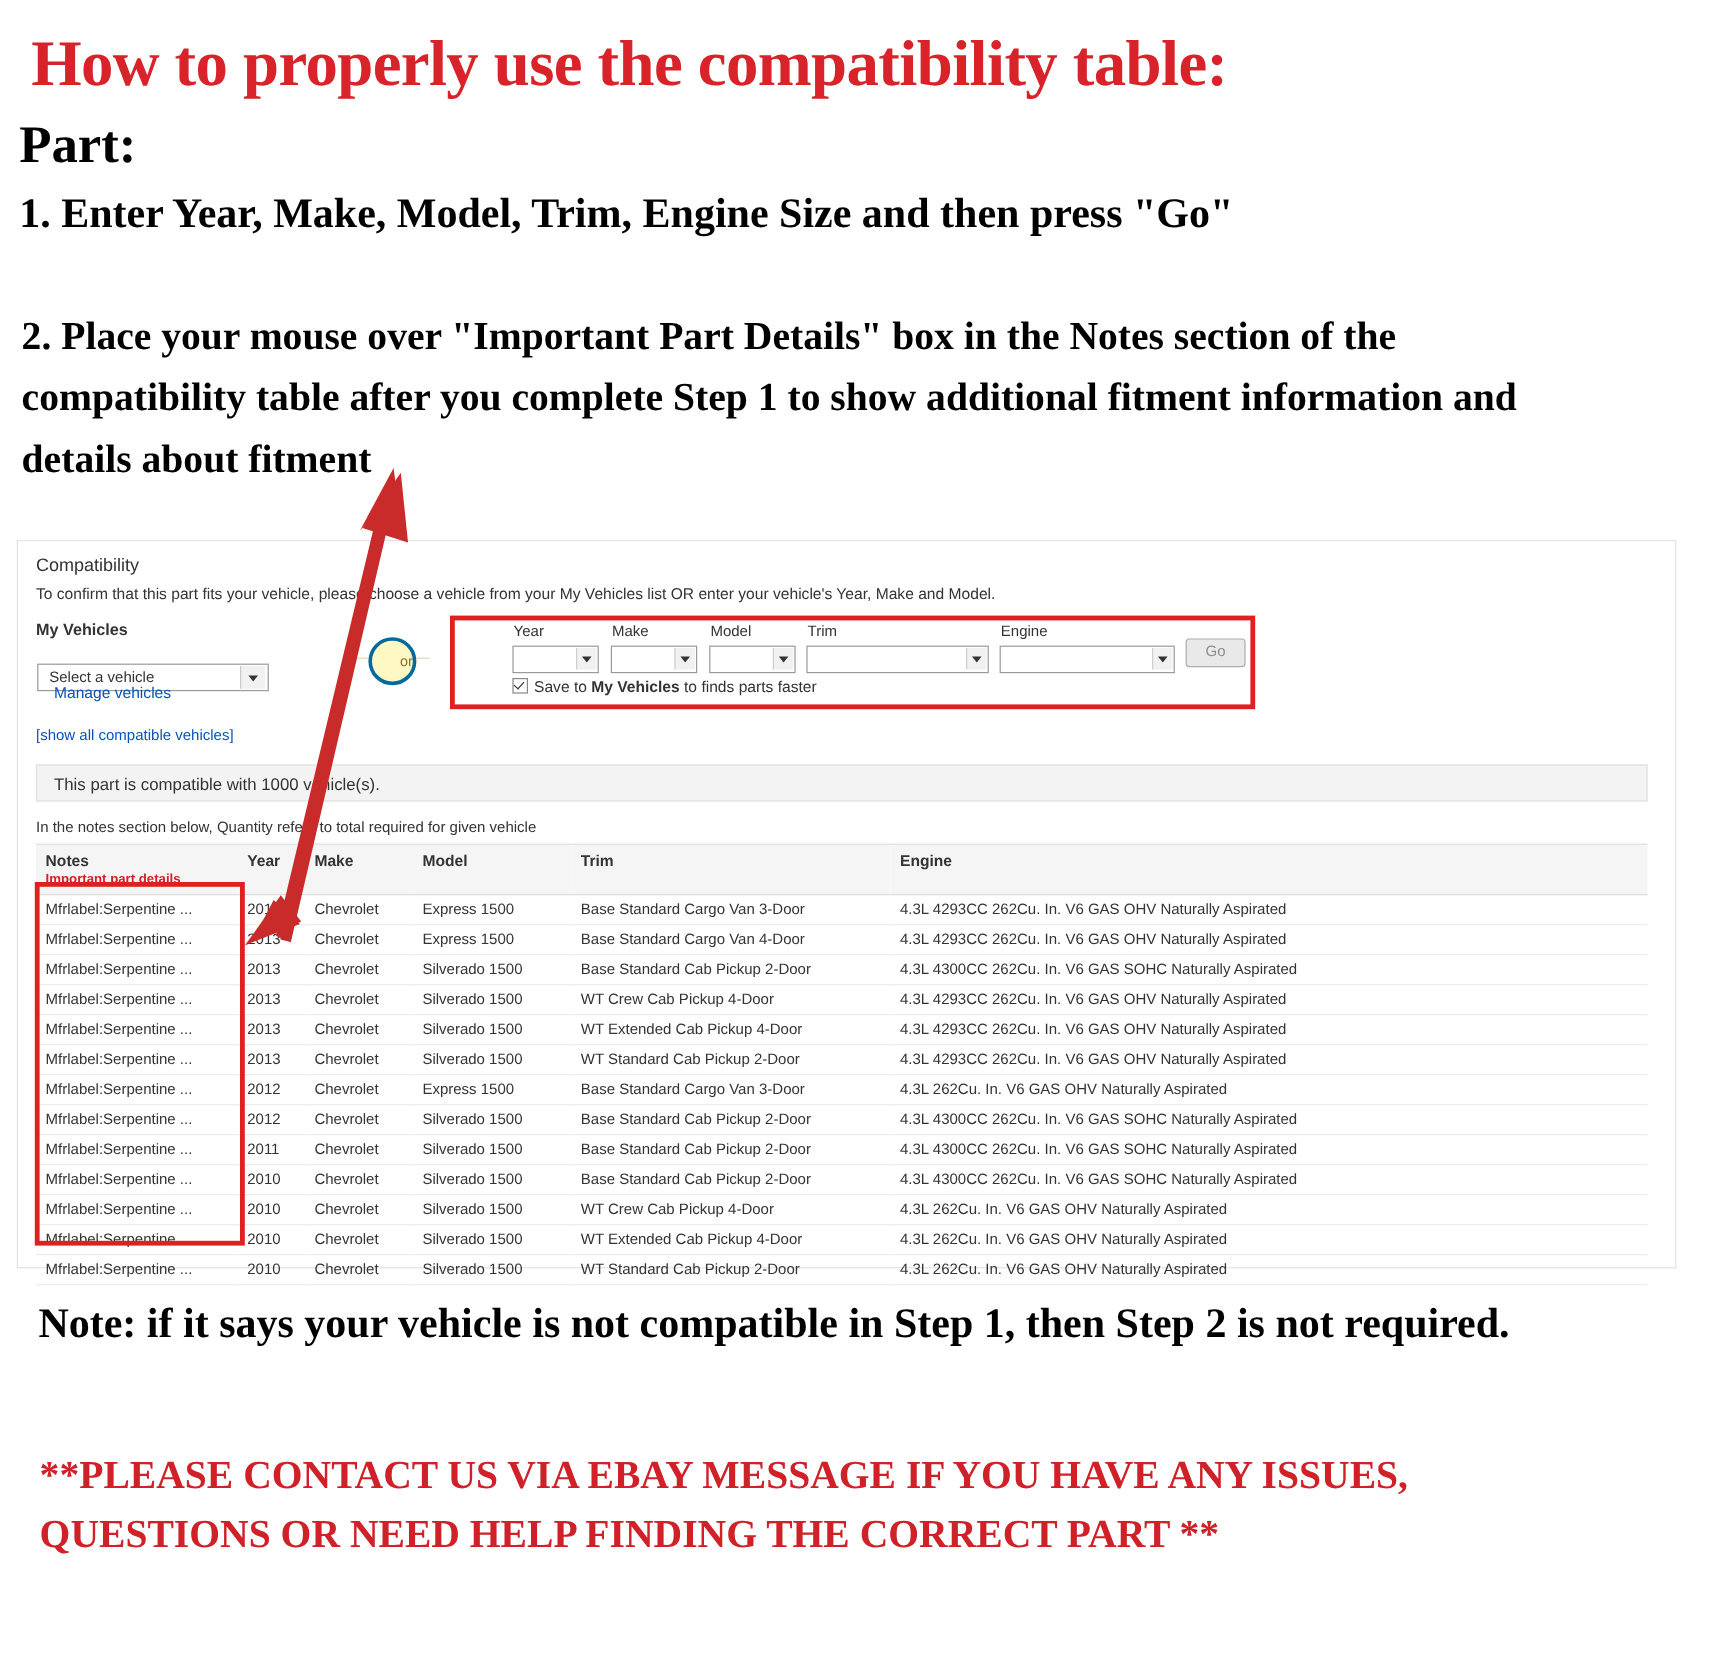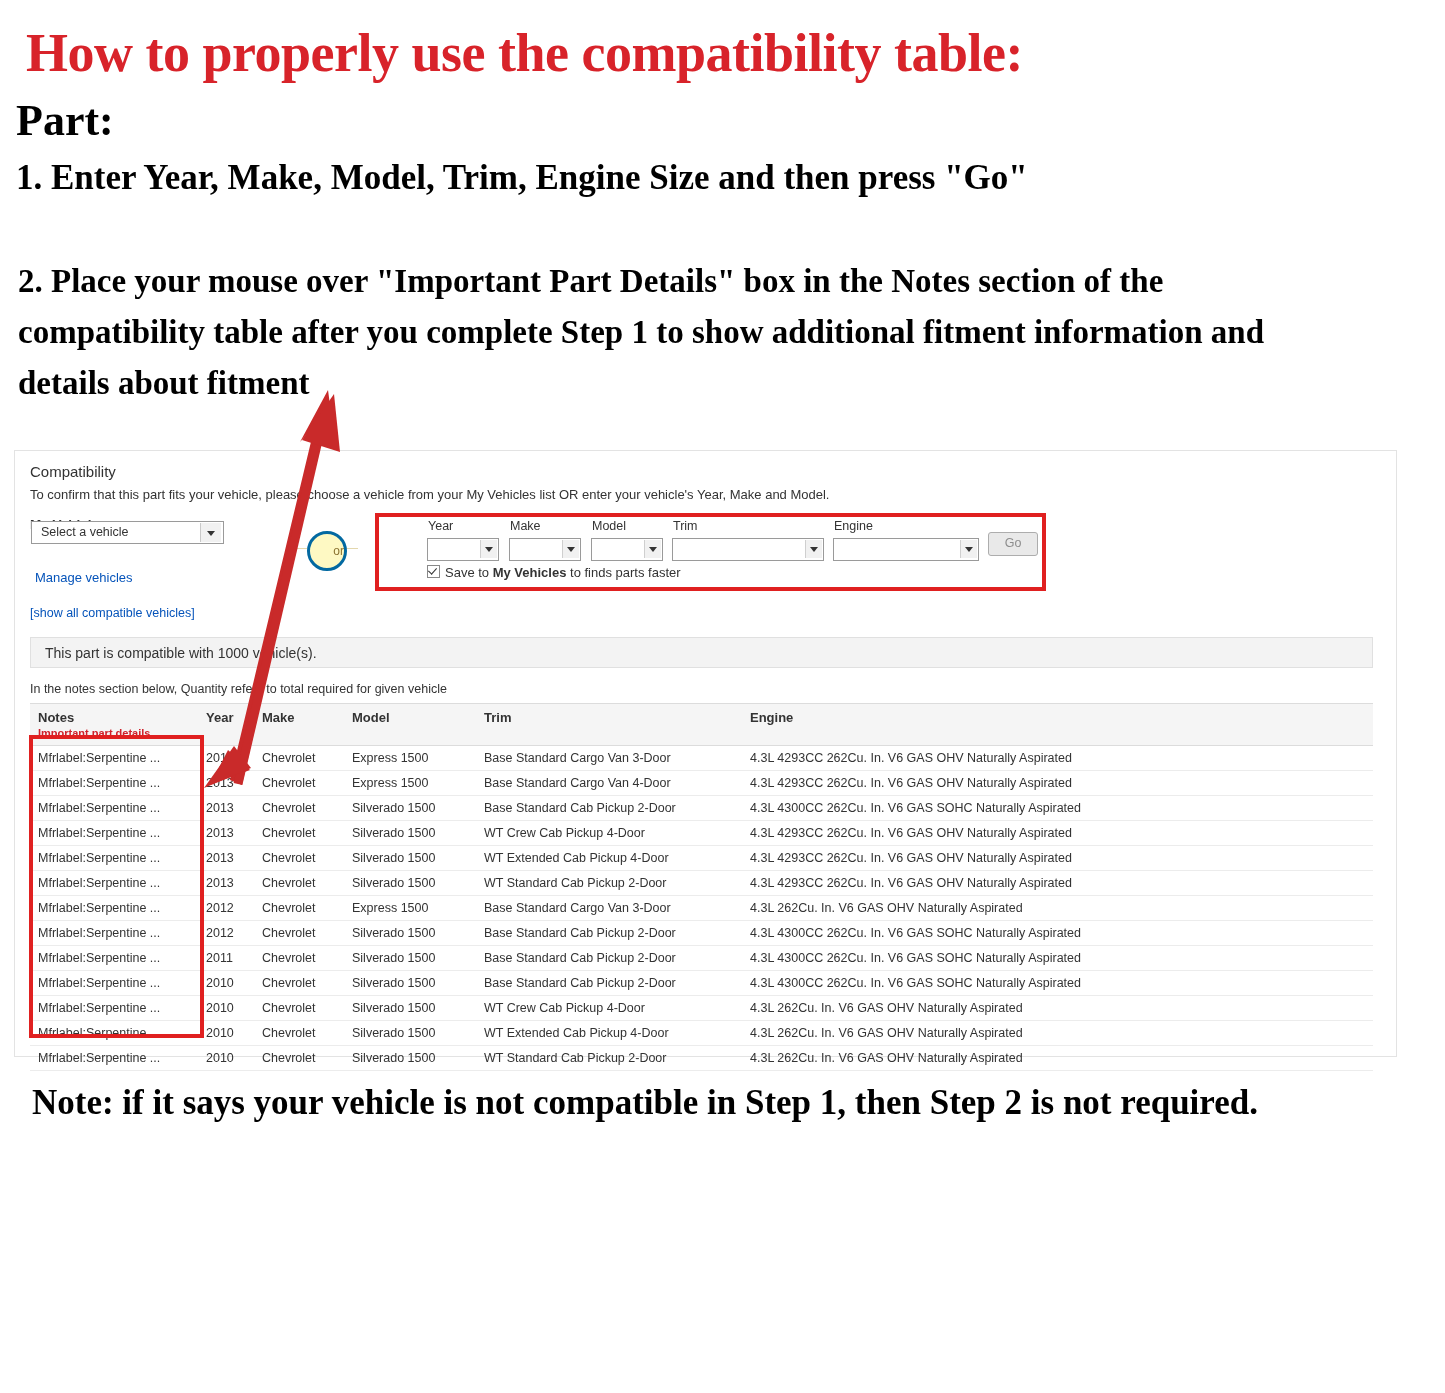--- a/index.html
+++ b/index.html
@@ -118,21 +118,21 @@
     position: absolute;
     left: 15px;
     top: 66px;
     font-size: 13.5px;
     font-weight: bold;
     color: #333;
   }
   .veh-select {
     position: absolute;
     left: 16px;
-    top: 70px;
+    top: 102px;
     width: 193px;
     height: 23px;
     border: 1px solid #9a9a9a;
     background: #fff;
     box-sizing: border-box;
     font-size: 12.5px;
     color: #333;
     padding: 3px 0 0 9px;
   }
   .veh-select .caret {
@@ -148,21 +148,21 @@
     content: "";
     position: absolute;
     left: 6px;
     top: 8px;
     border-left: 4px solid transparent;
     border-right: 4px solid transparent;
     border-top: 5px solid #333;
   }
   .manage-link {
     position: absolute;
-    left: 20px;
+    left: 30px;
     top: 119px;
     font-size: 13px;
     color: #0654ba;
     cursor: pointer;
   }
   .showall-link {
     position: absolute;
     left: 15px;
     top: 155px;
     font-size: 12.5px;
@@ -580,13 +580,14 @@
 
   <svg class="arrow-svg" viewBox="0 0 240 450">
     <polygon points="80,400 165,45 150,62 178,10 186,70 172,52 92,405" fill="#c92a2a"></polygon>
     <polygon points="60,405 100,390 78,370" fill="#c92a2a"></polygon>
     <path d="M88,404 L170,52" stroke="#c92a2a" stroke-width="9" fill="none"></path>
     <polygon points="152,60 184,14 190,72" fill="#c92a2a"></polygon>
     <polygon points="54,408 101,388 84,366" fill="#c92a2a"></polygon>
   </svg>
 
   <div class="note-text">Note: if it says your vehicle is not compatible in Step 1, then Step 2 is not required.</div>
+  <div class="contact-text">**PLEASE CONTACT US VIA EBAY MESSAGE IF YOU HAVE ANY ISSUES, QUESTIONS OR NEED HELP FINDING THE CORRECT PART **</div>
 </div>
 
 </body></html>

